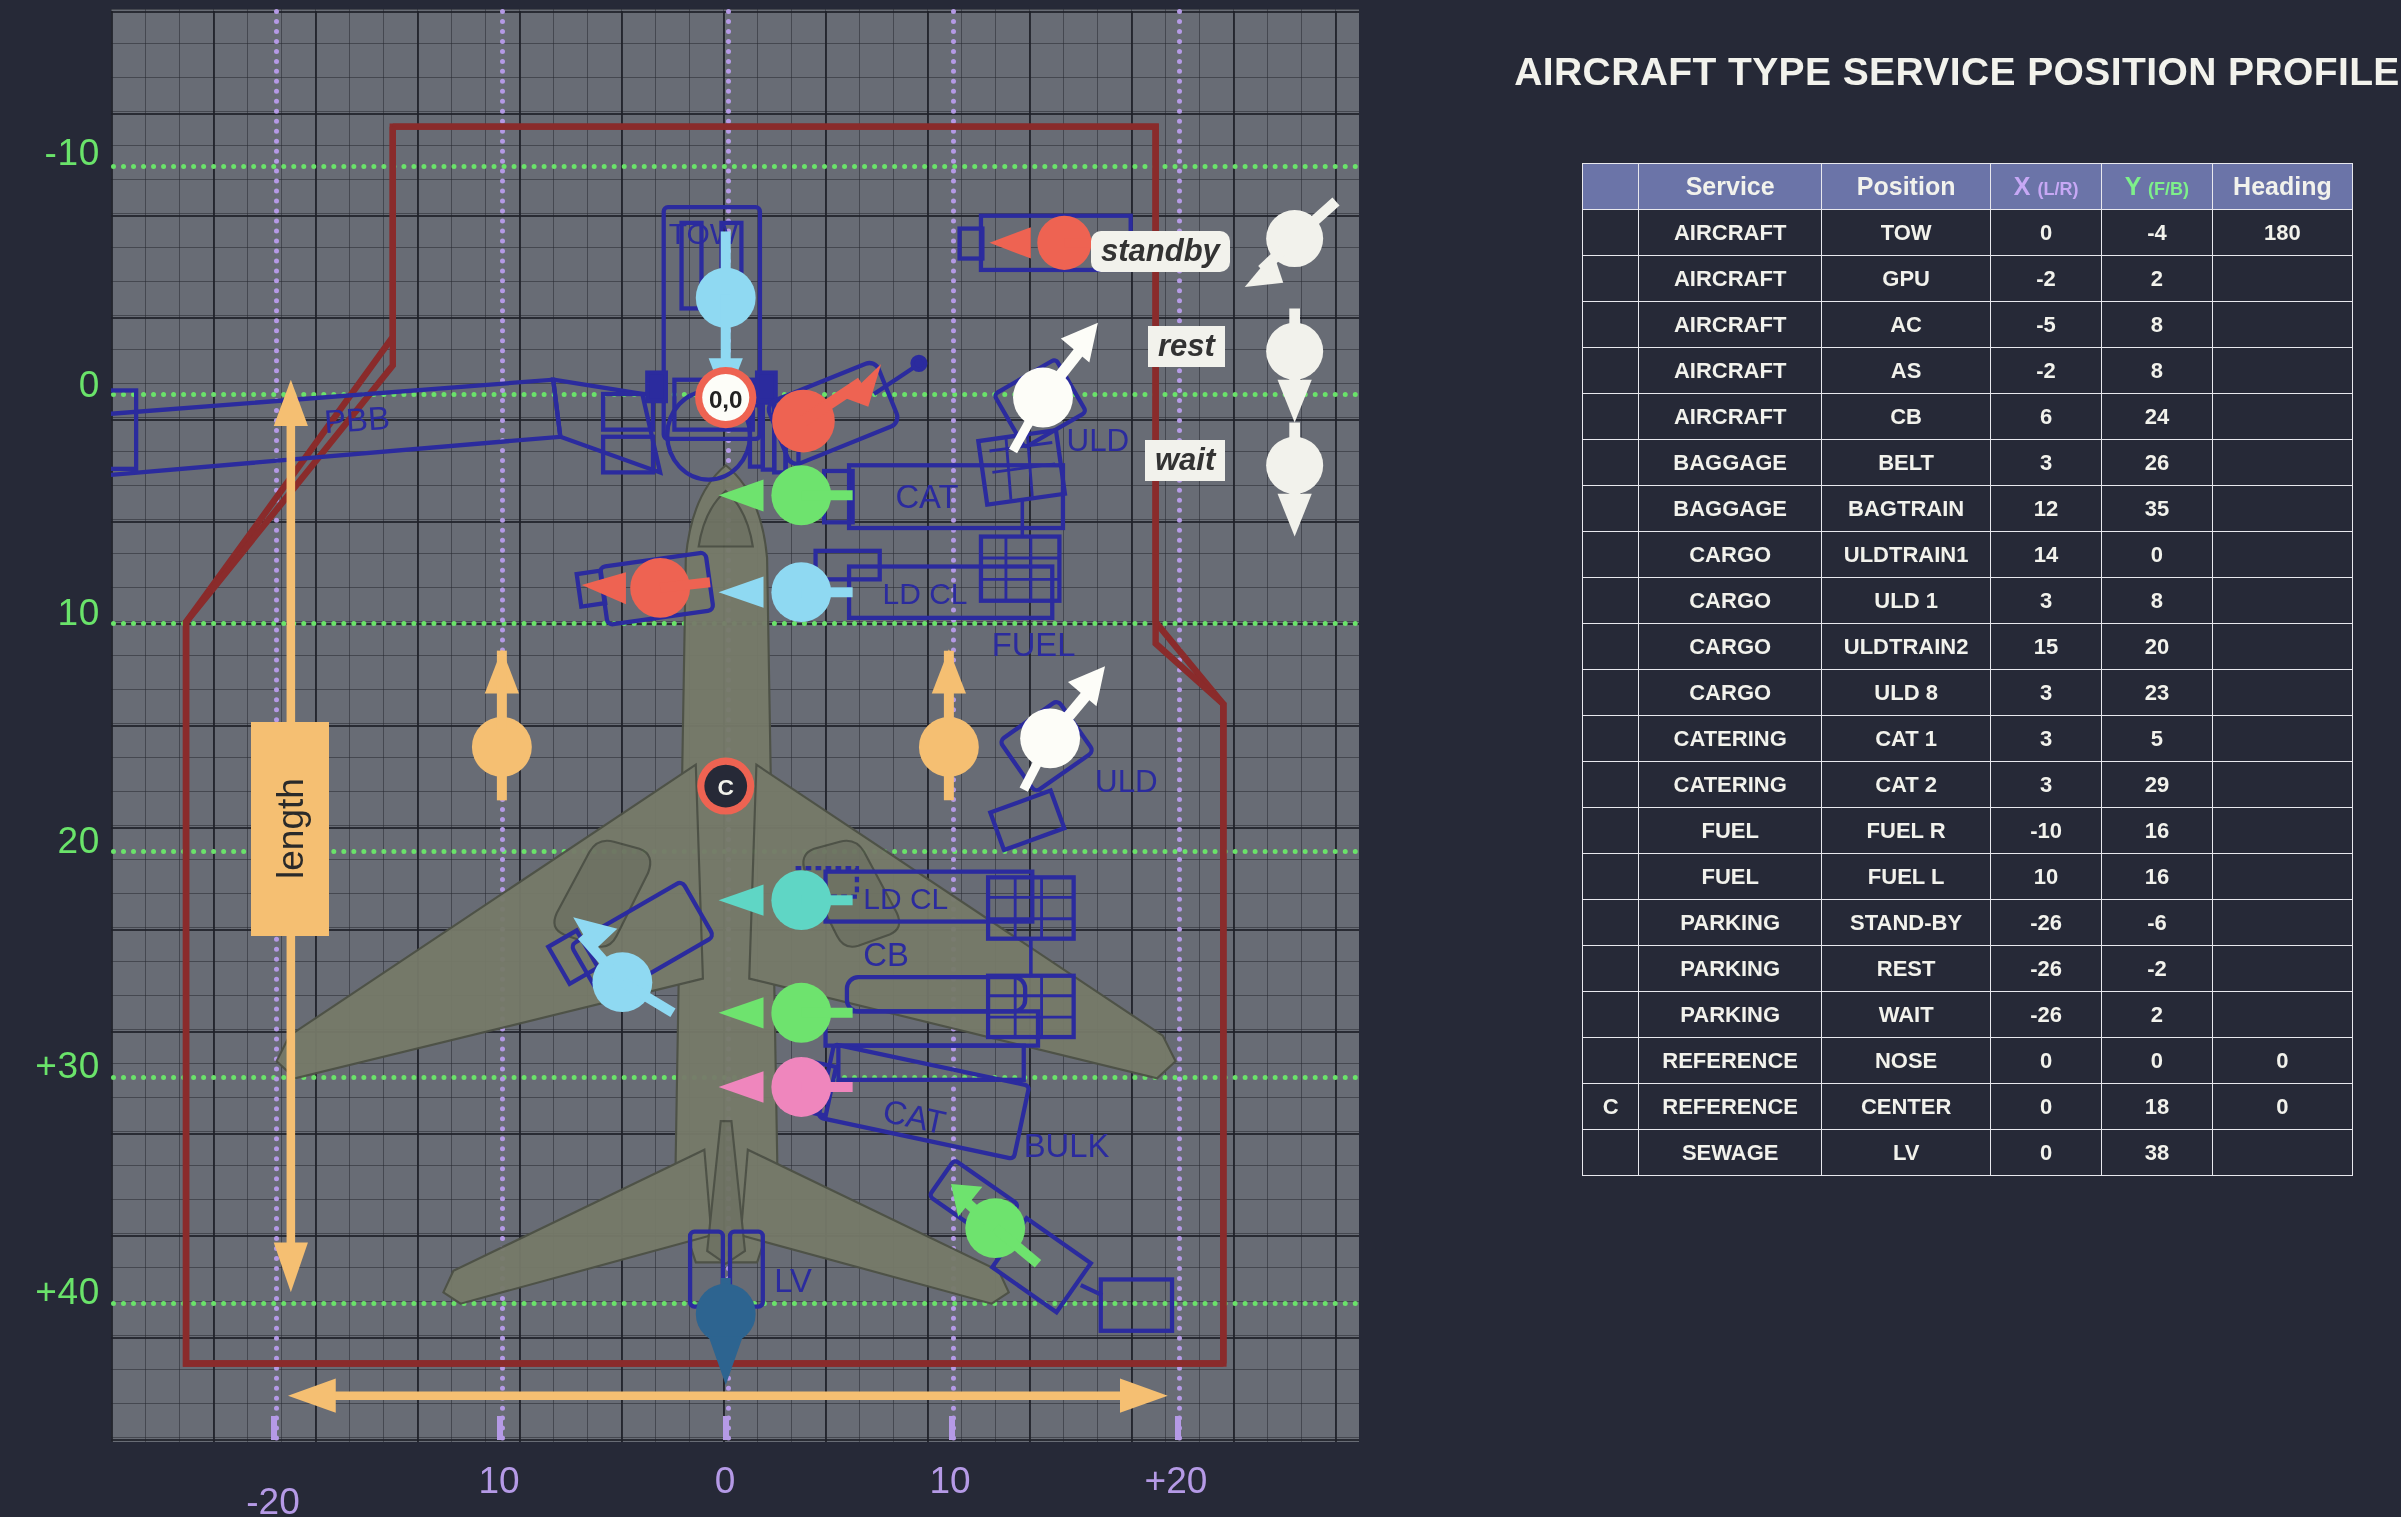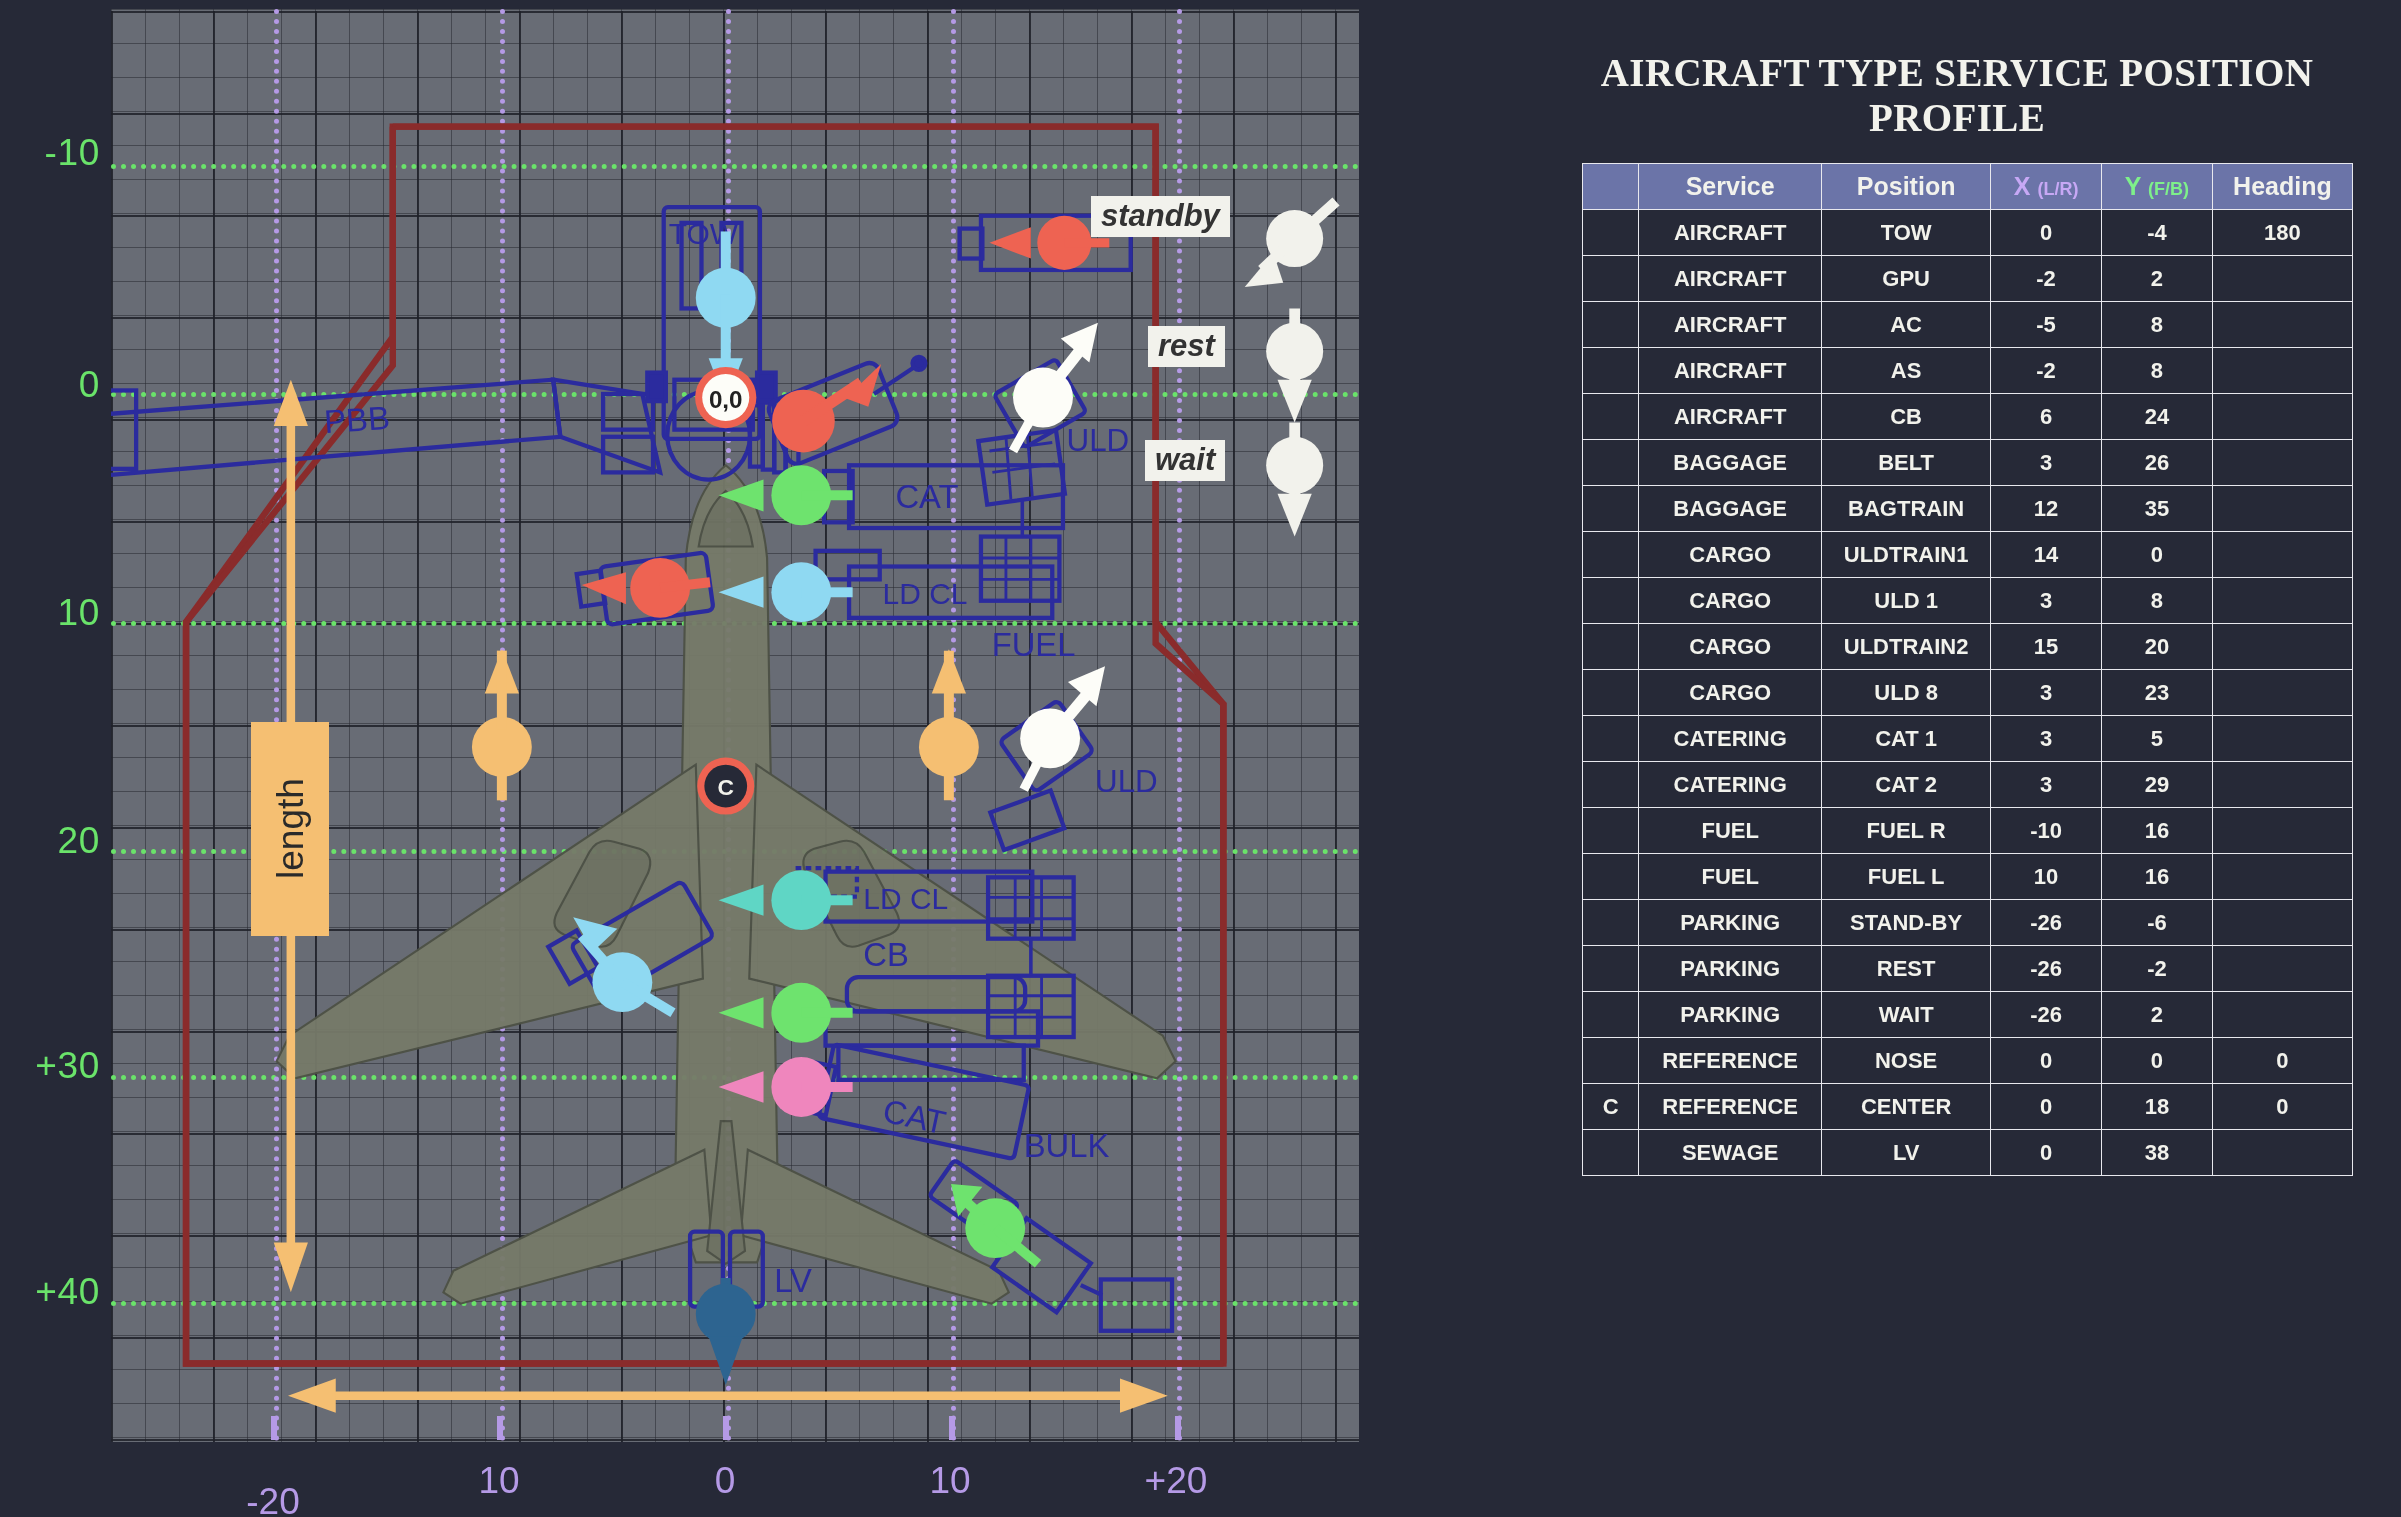--- a/index.html
+++ b/index.html
@@ -57,21 +57,21 @@
     line-height:1;
   }
   .dimbox.vert{writing-mode:vertical-rl;transform:rotate(180deg);}
 
   
   #table-panel{
     position:absolute;left:1512px;top:0;width:890px;height:1517px;
   }
   #table-title{
     position:absolute;left:0;top:50px;width:890px;text-align:center;
-    color:#f2f2ec;font-size:39px;font-weight:bold;letter-spacing:0.4px;font-family:Liberation Serif, serif;
+    color:#f2f2ec;font-size:39px;font-weight:bold;letter-spacing:0.4px;
   }
   #profile-table{
     position:absolute;left:70px;top:163px;width:771px;
     border-collapse:collapse;
   }
   #profile-table th,#profile-table td{
     border:1.4px solid #e8e8ee;
     height:45px;padding:0 2.9px;text-align:center;vertical-align:middle;
     font-size:22px;font-weight:bold;color:#f2f2ec;
     background:#262937;
@@ -412,21 +412,21 @@
         <polygon points="228,1730 276,1730 252,1800" stroke="none"></polygon>
       </g>
 
       <g stroke="#f5bf72" stroke-width="12" fill="#f5bf72">
         <line x1="290" y1="1945" x2="1440" y2="1945"></line>
         <polygon points="315,1921 315,1969 248,1945" stroke="none"></polygon>
         <polygon points="1415,1921 1415,1969 1482,1945" stroke="none"></polygon>
       </g>
     </svg>
 
-    <div class="callout" style="left:980px;top:187px;">standby</div>
+    <div class="callout" style="left:980px;top:222px;border-radius:10px;">standby</div>
     <div class="callout" style="left:1037px;top:317px;">rest</div>
     <div class="callout" style="left:1034px;top:431px;">wait</div>
 
     <div class="dimbox vert" style="left:140px;top:713px;width:78px;height:214px;">length</div>
   </div>
 </div>
 
 <div id="table-panel">
   <div id="table-title">AIRCRAFT TYPE SERVICE POSITION PROFILE</div>
 

